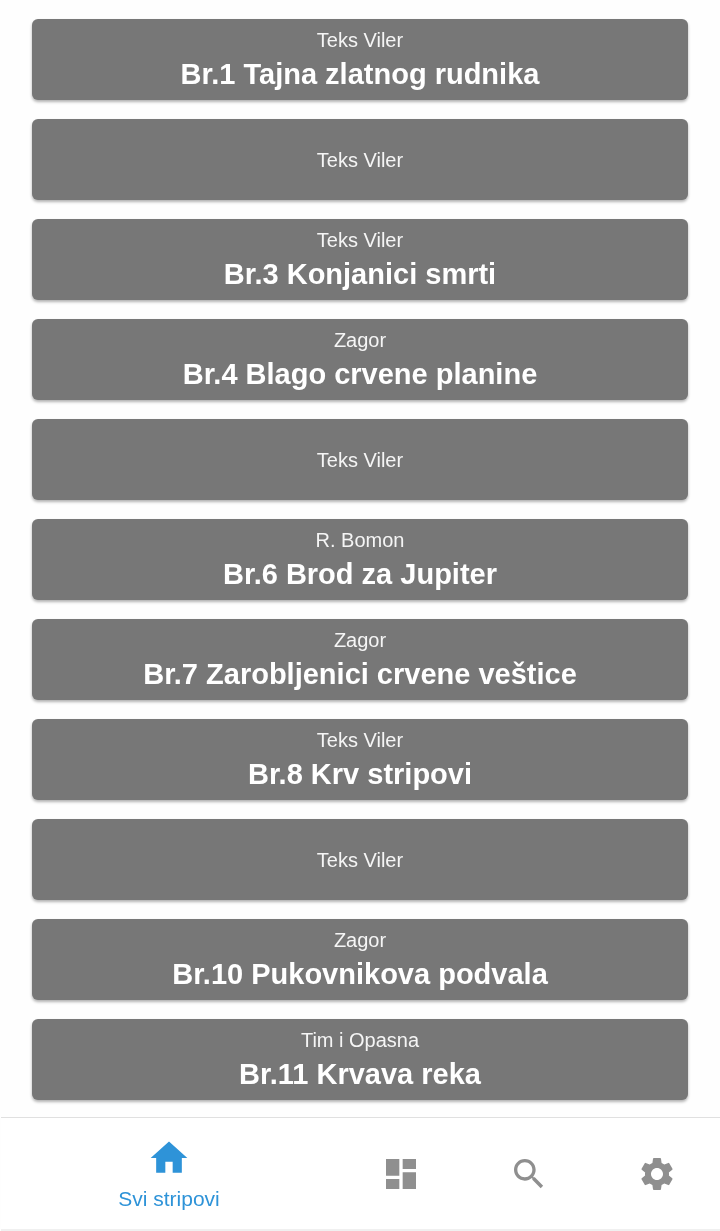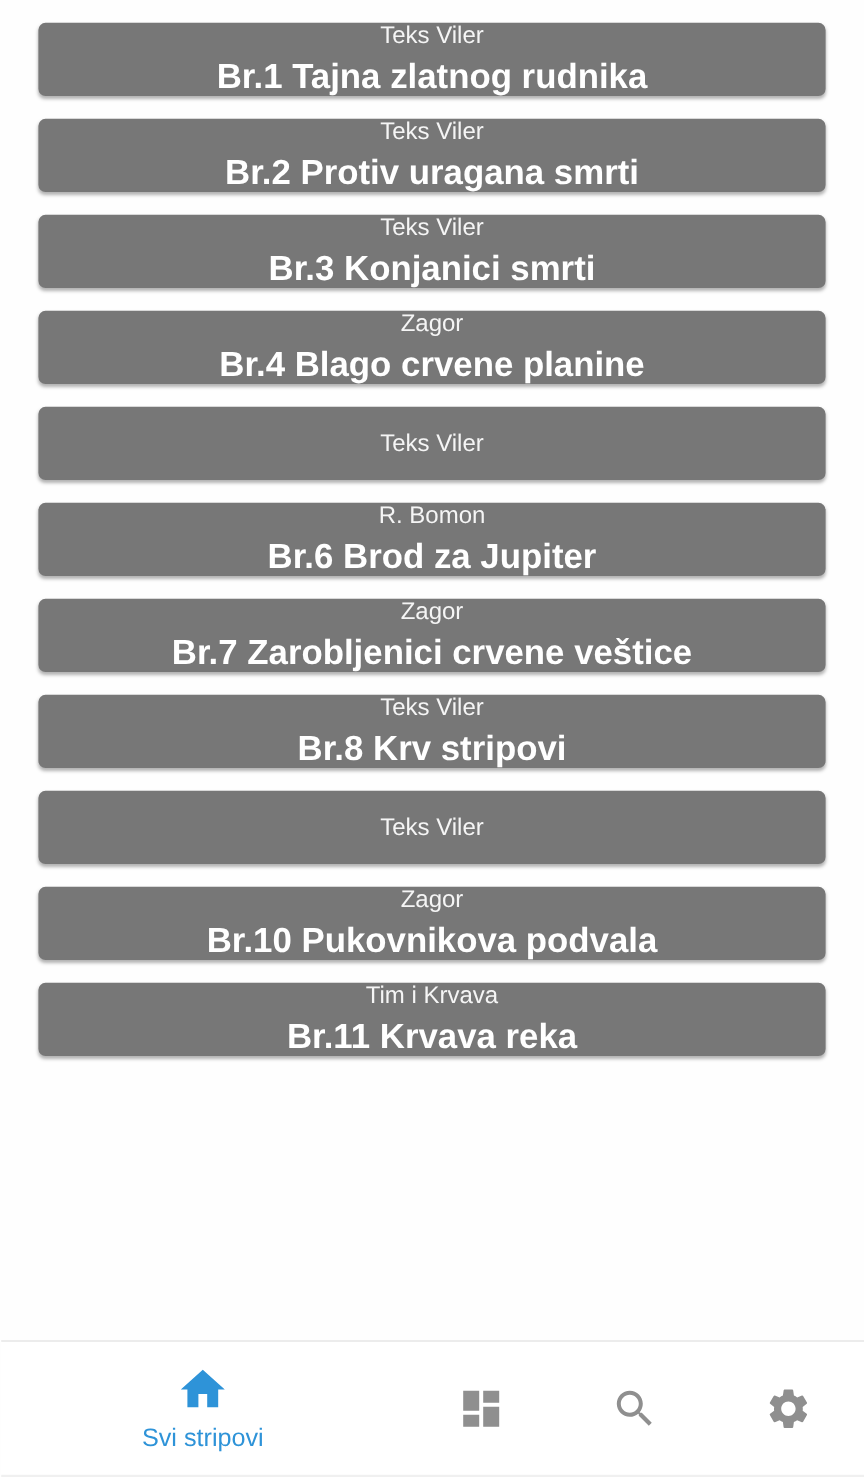--- a/index.html
+++ b/index.html
@@ -17,21 +17,21 @@
     overflow: hidden;
     position: relative;
   }
   .comic-list {
     position: absolute;
     top: 0; left: 0; right: 0; bottom: 114px;
     padding: 19px 32px 0 32px;
     overflow: hidden;
   }
   .comic-card {
-    height: 61px;
+    height: 81px;
     margin-bottom: 19px;
     background: var(--card-bg);
     border-radius: 6px;
     box-shadow: 0 2px 3px rgba(0,0,0,0.30);
     display: flex;
     flex-direction: column;
     align-items: center;
     justify-content: center;
     gap: 5px;
     cursor: pointer;
@@ -85,21 +85,20 @@
 <body>
 
 <main class="comic-list">
   <div class="comic-card">
     <div class="comic-series">Teks Viler</div>
     <div class="comic-title">Br.1 Tajna zlatnog rudnika</div>
   </div>
 
   <div class="comic-card">
     <div class="comic-series">Teks Viler</div>
-    <div class="comic-title">Br.2 Protiv uragana smrti</div>
   </div>
 
   <div class="comic-card">
     <div class="comic-series">Teks Viler</div>
     <div class="comic-title">Br.3 Konjanici smrti</div>
   </div>
 
   <div class="comic-card">
     <div class="comic-series">Zagor</div>
     <div class="comic-title">Br.4 Blago crvene planine</div>
@@ -127,21 +126,21 @@
   <div class="comic-card">
     <div class="comic-series">Teks Viler</div>
   </div>
 
   <div class="comic-card">
     <div class="comic-series">Zagor</div>
     <div class="comic-title">Br.10 Pukovnikova podvala</div>
   </div>
 
   <div class="comic-card">
-    <div class="comic-series">Tim i Krvava</div>
+    <div class="comic-series">Tim i Opasna</div>
     <div class="comic-title">Br.11 Krvava reka</div>
   </div>
 </main>
 
 <nav class="bottom-nav">
 
   <div class="nav-item active">
     <svg class="nav-icon" viewBox="0 0 24 24" fill="currentColor" aria-hidden="true">
       <path d="M10 20v-6h4v6h5v-8h3L12 3 2 12h3v8z"></path>
     </svg>

